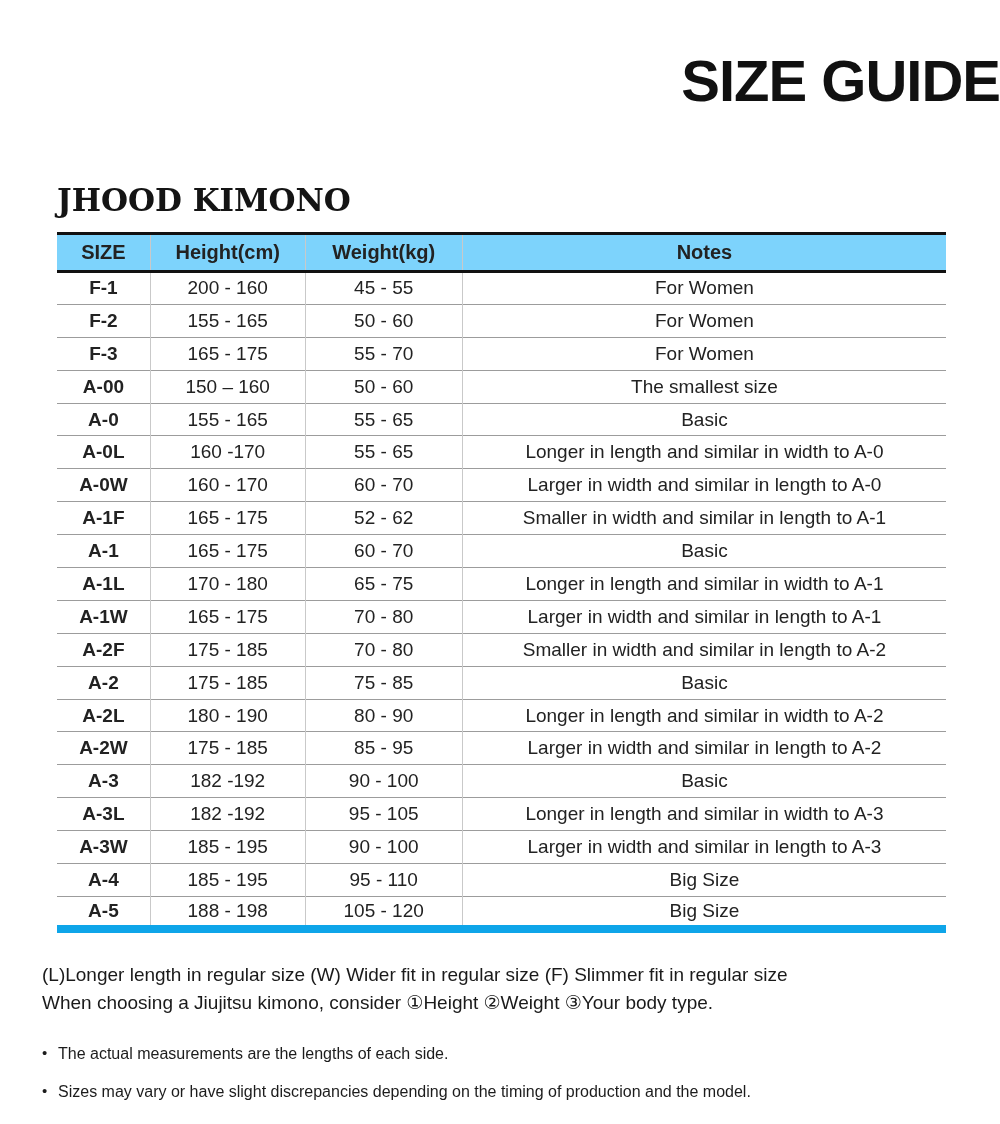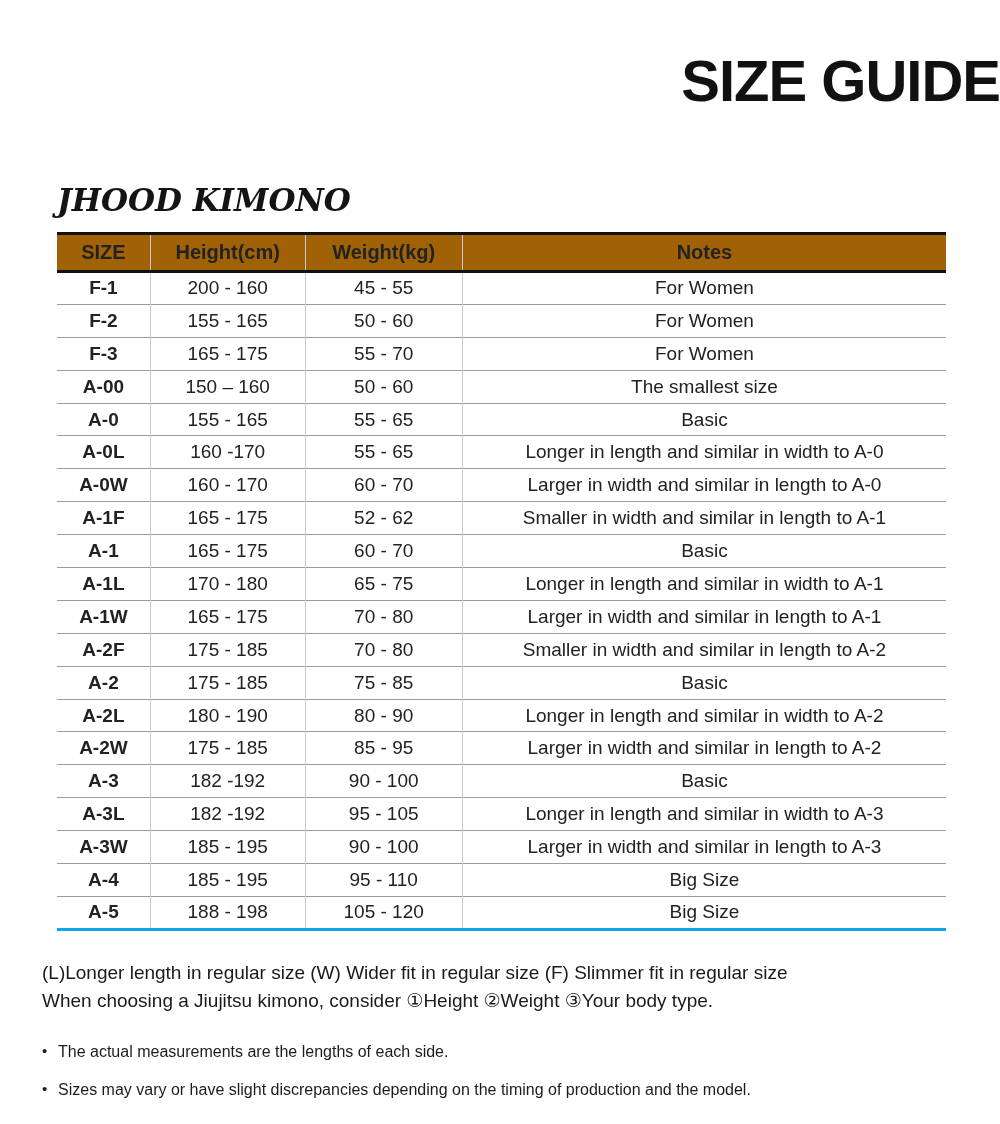--- a/index.html
+++ b/index.html
@@ -25,50 +25,49 @@
     color: #111111;
     line-height: 1.0;
   }
   .section-title {
     font-family: "DejaVu Serif", "Liberation Serif", serif;
     font-size: 31px;
     font-weight: 600;
     color: #141414;
     margin: 72px 0 14px 57px;
     letter-spacing: 0px;
-    font-style: italic;
   }
   .size-table {
     width: 889px;
     margin-left: 57px;
     border-collapse: collapse;
     table-layout: fixed;
   }
   .size-table thead tr {
-    background: #a16207;
+    background: #7dd3fc;
     border-top: 3px solid #111111;
     border-bottom: 3px solid #111111;
   }
   .size-table th {
     height: 38px;
     font-size: 20px;
     font-weight: bold;
     color: #222222;
     text-align: center;
     vertical-align: middle;
   }
   .size-table th:not(:last-child),
   .size-table td:not(:last-child) {
     border-right: 1px solid #c9c9c9;
   }
   .size-table tbody tr {
     border-bottom: 1px solid #9c9c9c;
   }
   .size-table tbody tr:last-child {
-    border-bottom: 3px solid #0ea5e9;
+    border-bottom: 8px solid #0ea5e9;
   }
   .size-table td {
     height: 32.9px;
     font-size: 19px;
     color: #222222;
     text-align: center;
     vertical-align: middle;
     white-space: nowrap;
     overflow: hidden;
   }

